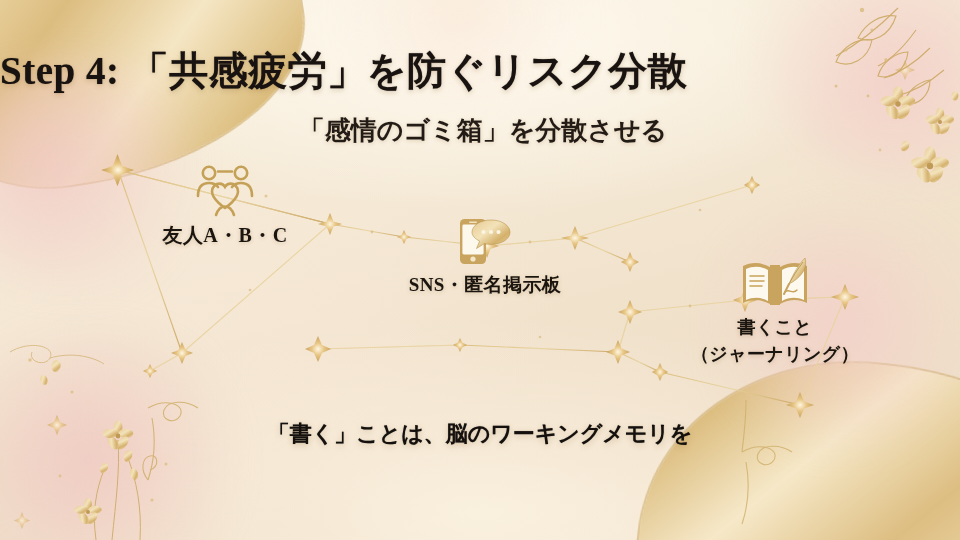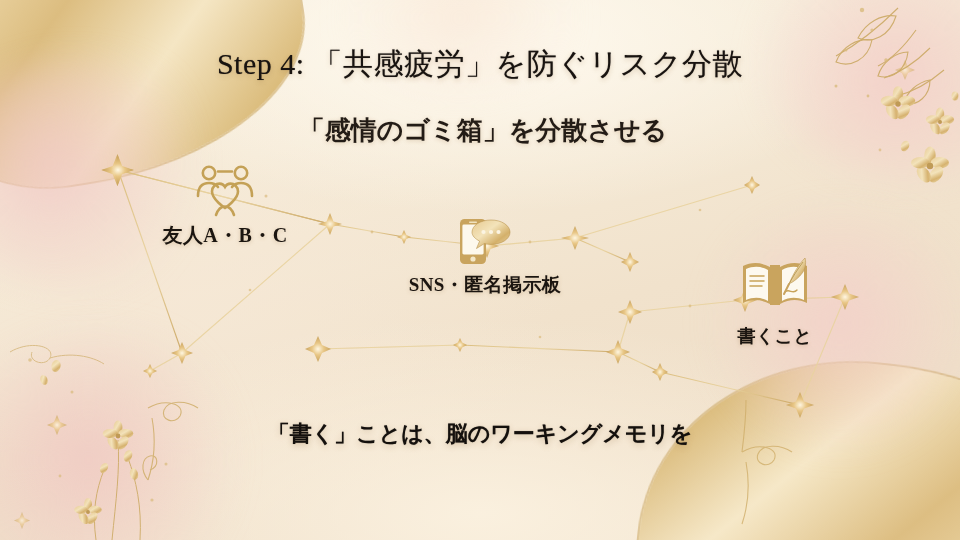--- a/index.html
+++ b/index.html
@@ -37,22 +37,22 @@
   }
   .wash{position:absolute;border-radius:50%;filter:blur(16px);}
   .w1{left:-70px;top:60px;width:300px;height:230px;background:radial-gradient(circle at 40% 45%,rgba(240,200,196,.85),rgba(240,200,196,0) 68%);}
   .w2{left:-60px;top:330px;width:330px;height:260px;background:radial-gradient(circle at 45% 50%,rgba(239,197,192,.8),rgba(239,197,192,0) 68%);}
   .w3{left:760px;top:-70px;width:300px;height:250px;background:radial-gradient(circle at 45% 60%,rgba(243,205,200,.85),rgba(243,205,200,0) 68%);}
   .w4{right:-30px;bottom:80px;width:300px;height:250px;background:radial-gradient(circle at 50% 45%,rgba(243,206,201,.8),rgba(243,206,201,0) 66%);}
   .w5{left:330px;top:-90px;width:260px;height:180px;background:radial-gradient(circle at 50% 60%,rgba(248,228,210,.6),rgba(248,228,210,0) 70%);}
 
   
   #title{
-    position:absolute;left:0;right:0;top:44px;text-align:center;
-    font-size:30px;font-weight:400;letter-spacing:.5px;color:#181310;
+    position:absolute;left:0;right:0;top:44px;
+    font-size:39px;font-weight:700;letter-spacing:.5px;color:#181310;
     text-shadow:0 2px 5px rgba(150,110,60,.3),0 0 1px rgba(0,0,0,.5);
     white-space:nowrap;
   }
   #subtitle{
     position:absolute;left:6px;right:0;top:113px;text-align:center;
     font-size:26px;font-weight:700;color:#231c16;
     text-shadow:0 1px 4px rgba(160,120,70,.3);
     white-space:nowrap;
   }
   #bottom{
@@ -65,21 +65,21 @@
   .node{position:absolute;text-align:center;}
   .node .cap{
     font-size:19px;font-weight:700;color:#1b1510;letter-spacing:.4px;
     text-shadow:0 1px 4px rgba(160,120,70,.33);white-space:nowrap;line-height:1.22;
   }
   #node-friends{left:100px;top:163px;width:250px;}
   #node-friends .cap{font-size:20px;margin-top:4px;}
   #node-sns{left:355px;top:215px;width:260px;}
   #node-sns .cap{font-size:19px;margin-top:6px;}
   #node-write{left:650px;top:256px;width:250px;}
-  #node-write .cap{font-size:18px;margin-top:14px;}
+  #node-write .cap{font-size:18px;margin-top:5px;}
   .ico{display:block;margin:0 auto;}
 </style>
 </head>
 <body>
 
 <div id="slide">
 
   <div class="layer">
     <div class="foil-tl"></div>
     <div class="foil-br"></div>
@@ -327,20 +327,21 @@
           </g>
           <path d="M48,36 C52,32 56,39 60,34" stroke="#c7a258" stroke-width="1.4" fill="none" stroke-linecap="round"></path>
         </g>
         <g>
           <path d="M68,2 C62,8 56,18 52,28 C56,26 62,22 66,16 C69,11 69,5 68,2 Z" fill="url(#foilg)" stroke="#bb9650" stroke-width=".6"></path>
           <path d="M66,6 C60,14 55,22 51,30" stroke="#b08f46" stroke-width=".8" fill="none"></path>
           <path d="M52,28 L47,38" stroke="#c9a45e" stroke-width="2" stroke-linecap="round"></path>
         </g>
       </svg>
       <div class="cap">書くこと</div>
+      <div class="cap">（ジャーナリング）</div>
     </div>
 
     <div id="bottom">
       <span class="ln">「書く」ことは、脳のワーキングメモリを</span>
     </div>
 
   </div>
 </div>
 
 </body></html>

